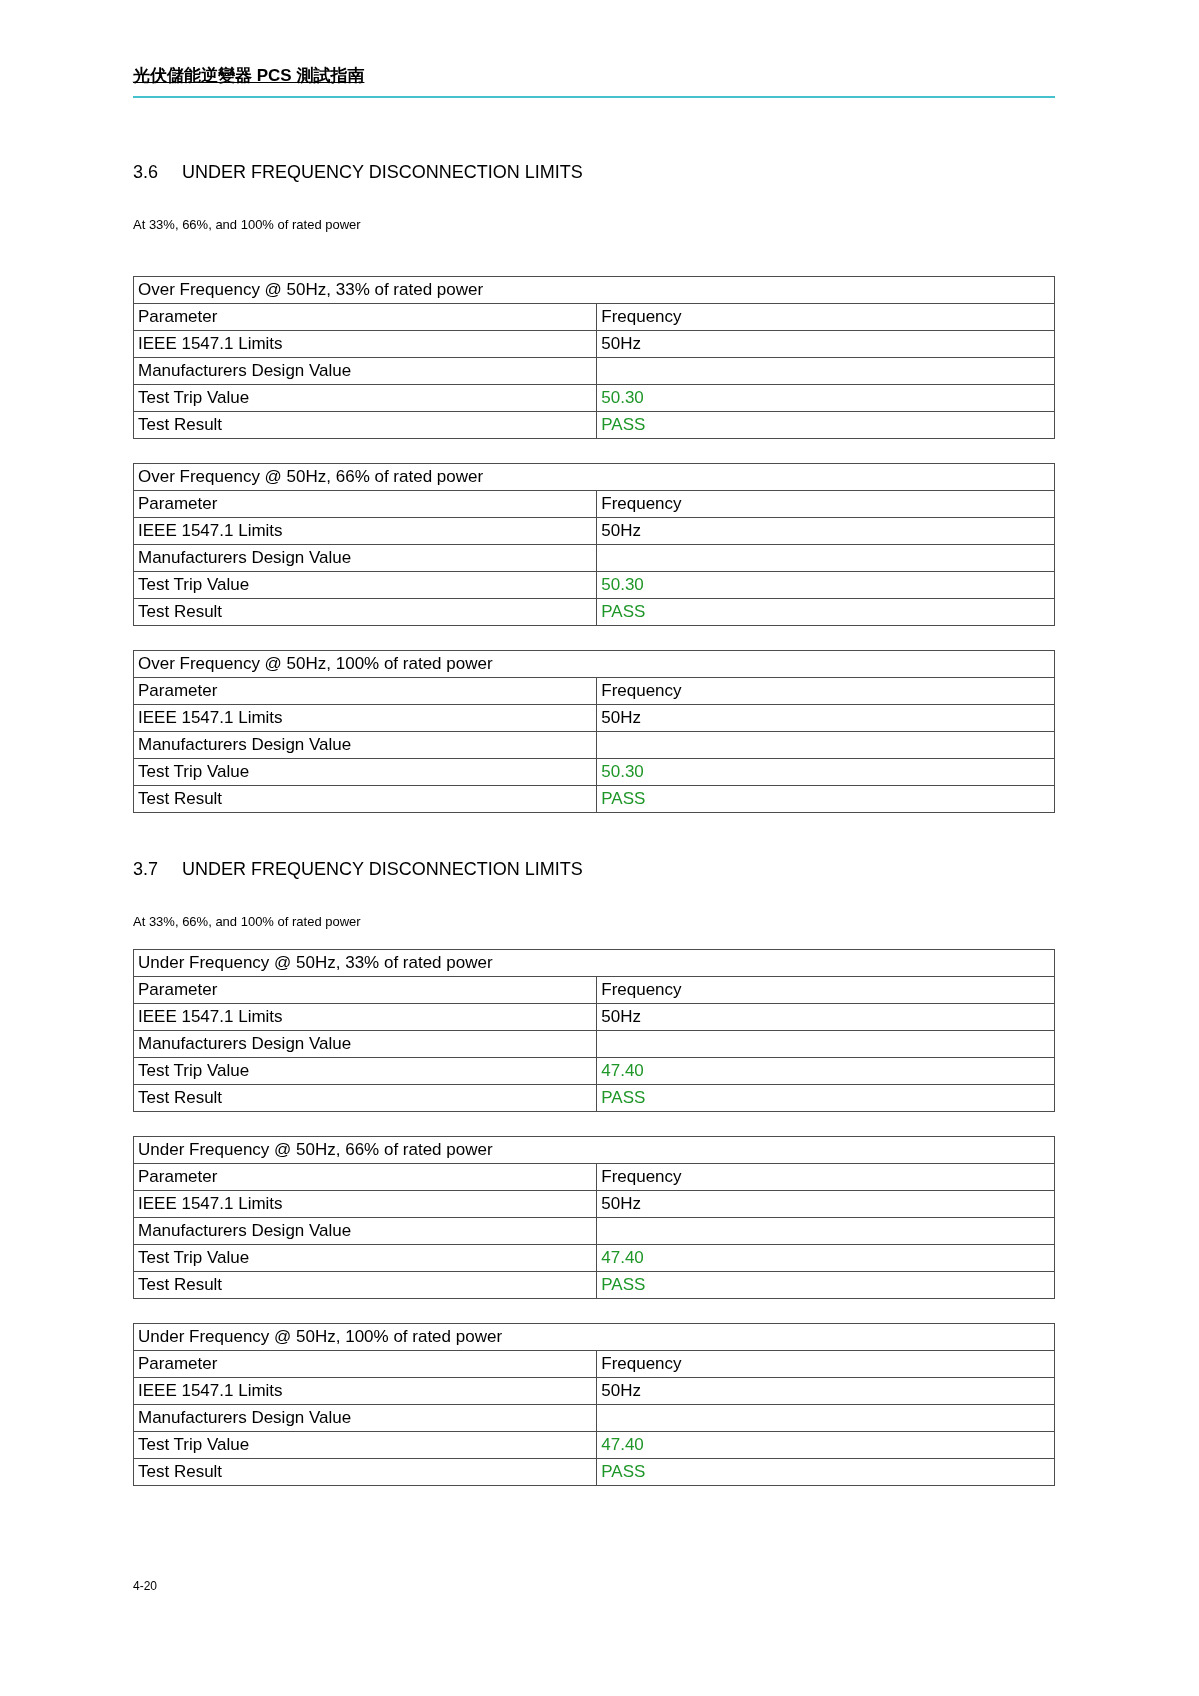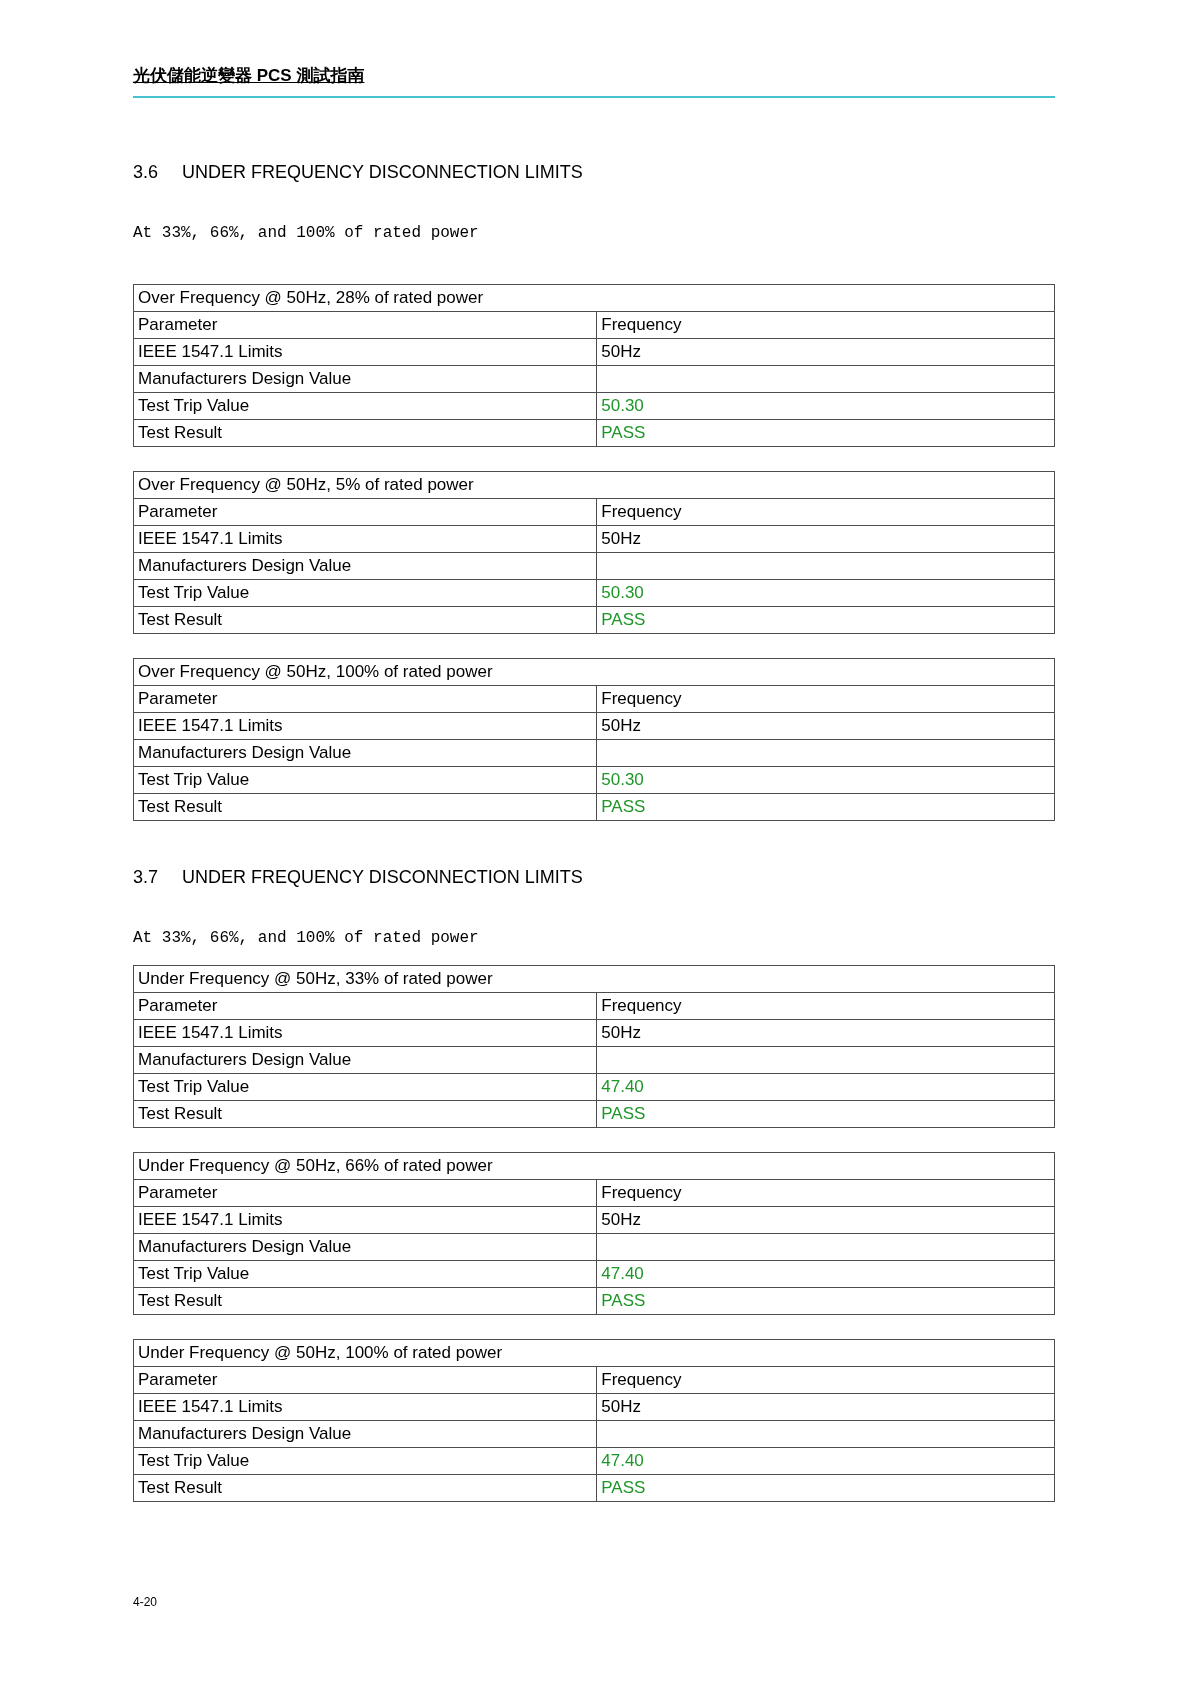--- a/index.html
+++ b/index.html
@@ -25,24 +25,23 @@
     text-decoration: underline;
   }
   .section-heading {
     margin-top: 62px;
     font-size: 18px;
     line-height: 24px;
     font-weight: normal;
   }
   .section-heading .sec-num { display: inline-block; margin-right: 24px; }
   .section-subtitle {
-    margin-top: 38px;
-    font-size: 16px;
+    margin-top: 30px;
+    font-size: 13px;
     line-height: 22px;
-    font-family: Liberation Mono, monospace;
   }
   table.data-table {
     width: 100%;
     border-collapse: collapse;
     table-layout: fixed;
     margin-top: 24px;
   }
   table.data-table.first { margin-top: 40px; }
   table.data-table.after-subtitle { margin-top: 16px; }
   table.data-table td {
@@ -77,21 +76,21 @@
   </h2>
   <p class="section-subtitle">At 33%, 66%, and 100% of rated power</p>
 
   <table class="data-table first">
     <colgroup>
         <col class="c1">
         <col class="c2">
       </colgroup>
     <tbody>
       <tr>
-          <td colspan="2">Over Frequency @ 50Hz, 28% of rated power</td>
+          <td colspan="2">Over Frequency @ 50Hz, 33% of rated power</td>
         </tr>
       <tr>
         <td>Parameter</td>
         <td>Frequency</td>
       </tr>
       <tr>
         <td>IEEE 1547.1 Limits</td>
         <td>50Hz</td>
       </tr>
       <tr>
@@ -109,21 +108,21 @@
     </tbody>
   </table>
 
   <table class="data-table">
     <colgroup>
         <col class="c1">
         <col class="c2">
       </colgroup>
     <tbody>
       <tr>
-          <td colspan="2">Over Frequency @ 50Hz, 5% of rated power</td>
+          <td colspan="2">Over Frequency @ 50Hz, 66% of rated power</td>
         </tr>
       <tr>
         <td>Parameter</td>
         <td>Frequency</td>
       </tr>
       <tr>
         <td>IEEE 1547.1 Limits</td>
         <td>50Hz</td>
       </tr>
       <tr>

